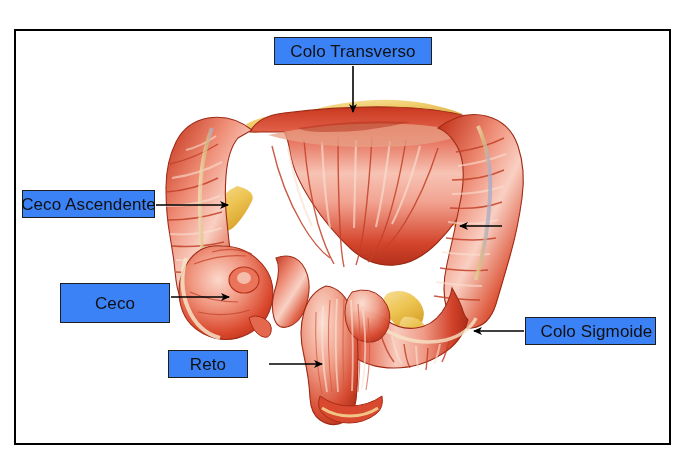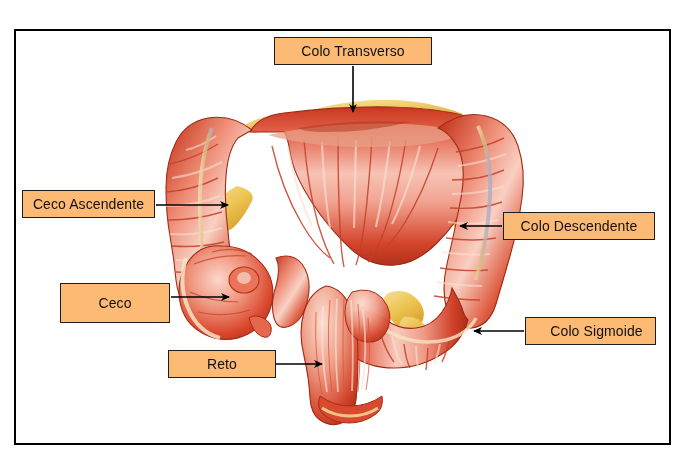--- a/index.html
+++ b/index.html
@@ -44,38 +44,38 @@
     width: 680px;
     height: 462px;
     pointer-events: none;
   }
 
   
   .callout {
     position: absolute;
     box-sizing: border-box;
     border: 1.5px solid #1d1d1d;
-    background: #fdba74;
+    background: #3b82f6;
     color: #101010;
     font-family: "Liberation Sans", sans-serif;
-    font-size: 14px;
+    font-size: 17px;
     line-height: 1;
     display: flex;
     align-items: center;
     justify-content: center;
     white-space: nowrap;
     letter-spacing: 0.1px;
   }
 
   #label-colo-transverso { left: 274px; top: 37px;  width: 158px; height: 28px; }
   #label-colo-ascendente { left: 22px;  top: 190px; width: 133px; height: 28px; }
   #label-colo-descendente{ left: 503px; top: 212px; width: 152px; height: 28px; }
   #label-ceco            { left: 60px;  top: 283px; width: 110px; height: 40px; }
   #label-colo-sigmoide   { left: 525px; top: 317px; width: 131px; height: 28px; padding-left: 12px; }
-  #label-reto            { left: 168px; top: 350px; width: 108px; height: 28px; text-align: right; }
+  #label-reto            { left: 168px; top: 350px; width: 80px; height: 28px; text-align: right; }
 
   
   #leaders {
     position: absolute;
     left: 0;
     top: 0;
     width: 680px;
     height: 462px;
     pointer-events: none;
   }
@@ -359,21 +359,20 @@
       <line x1="171" y1="297" x2="229" y2="297" marker-end="url(#arrowEnd)"></line>
       <line x1="524" y1="331" x2="474" y2="331" marker-end="url(#arrowEnd)"></line>
       <line x1="269" y1="364" x2="322" y2="364" marker-end="url(#arrowEnd)"></line>
     </g>
   </svg>
 
   <div class="callout" id="label-colo-transverso">Colo Transverso</div>
 
   <div class="callout" id="label-colo-ascendente">Ceco Ascendente</div>
 
-  <div class="callout" id="label-colo-descendente">Colo Descendente</div>
 
   <div class="callout" id="label-ceco">Ceco</div>
 
   <div class="callout" id="label-colo-sigmoide">Colo Sigmoide</div>
 
   <div class="callout" id="label-reto">Reto</div>
 
 </div>
 
 </body></html>

